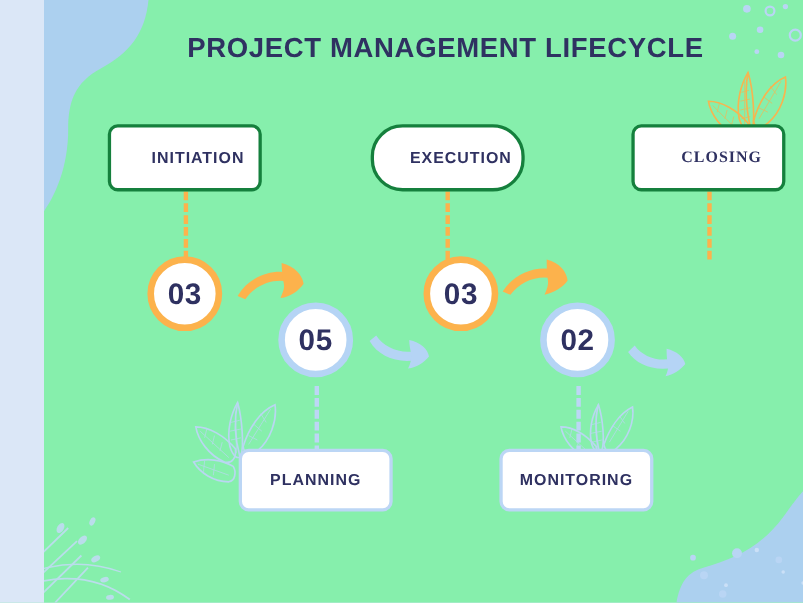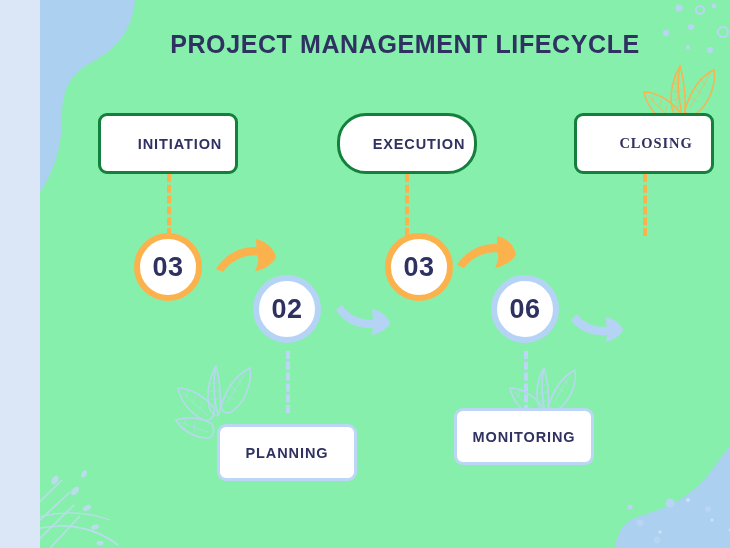--- a/index.html
+++ b/index.html
@@ -231,38 +231,38 @@
   </div>
 
   <div class="label-box orange" style="left:297px; top:113px; width:140px; height:61px;border-radius:29px;">
     <span>EXECUTION</span>
   </div>
 
   <div class="label-box orange" style="left:534px; top:113px; width:140px; height:61px;font-family:Liberation Serif, serif;">
     <span>CLOSING</span>
   </div>
 
-  <div class="label-box blue" style="left:177px; top:424px; width:140px; height:57px;">
+  <div class="label-box blue" style="left:177px; top:408px; width:140px; height:57px;">
     <span>PLANNING</span>
   </div>
 
   <div class="label-box blue" style="left:414px; top:408px; width:140px; height:57px;">
     <span>MONITORING</span>
   </div>
 
   <div class="circle orange" style="left:94px;  top:233px; width:68px; height:68px;">
     <span>03</span>
   </div>
 
   <div class="circle blue" style="left:213px; top:275px; width:68px; height:68px;">
-    <span>02</span>
+    <span>05</span>
   </div>
 
   <div class="circle orange" style="left:345px; top:233px; width:68px; height:68px;">
     <span>03</span>
   </div>
 
   <div class="circle blue" style="left:451px; top:275px; width:68px; height:68px;">
-    <span>06</span>
+    <span>02</span>
   </div>
 
 
 </div>
 
 </body></html>

